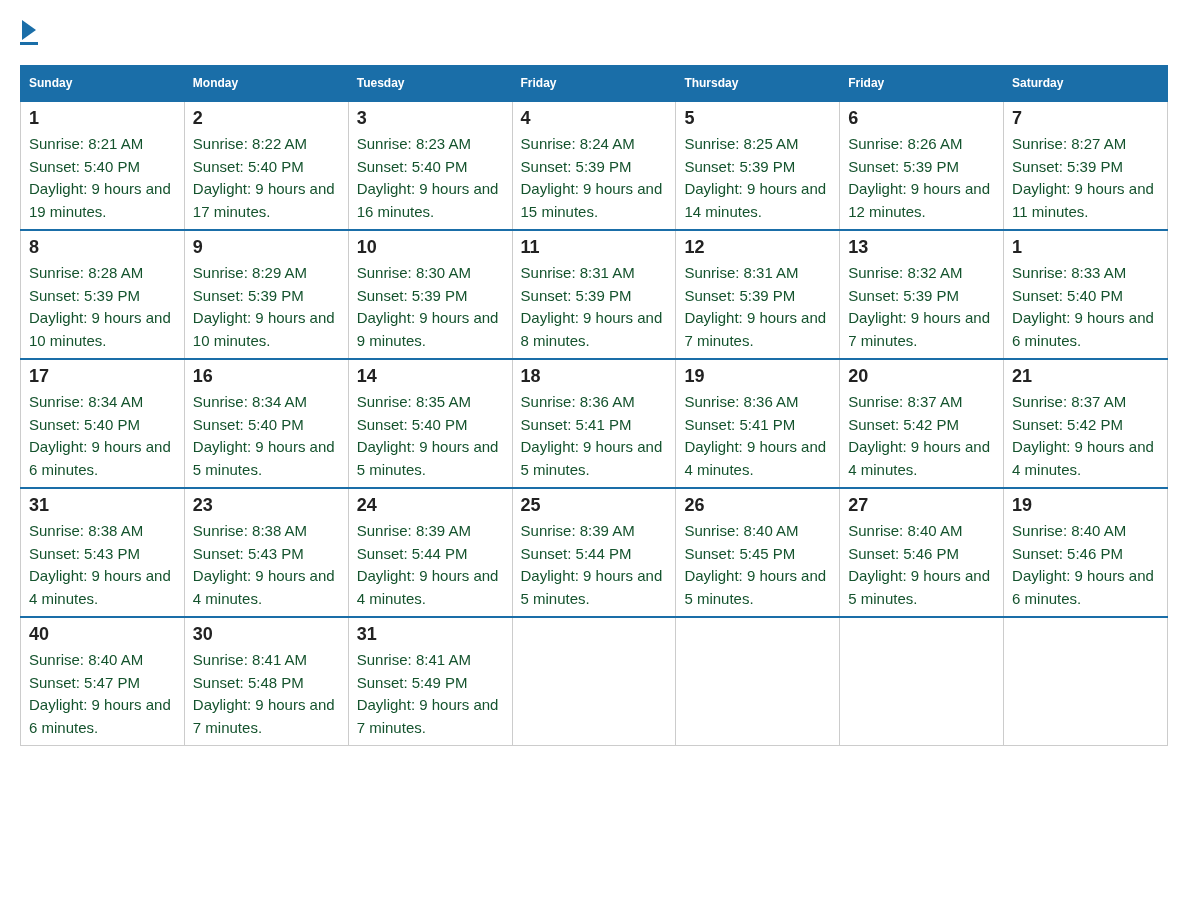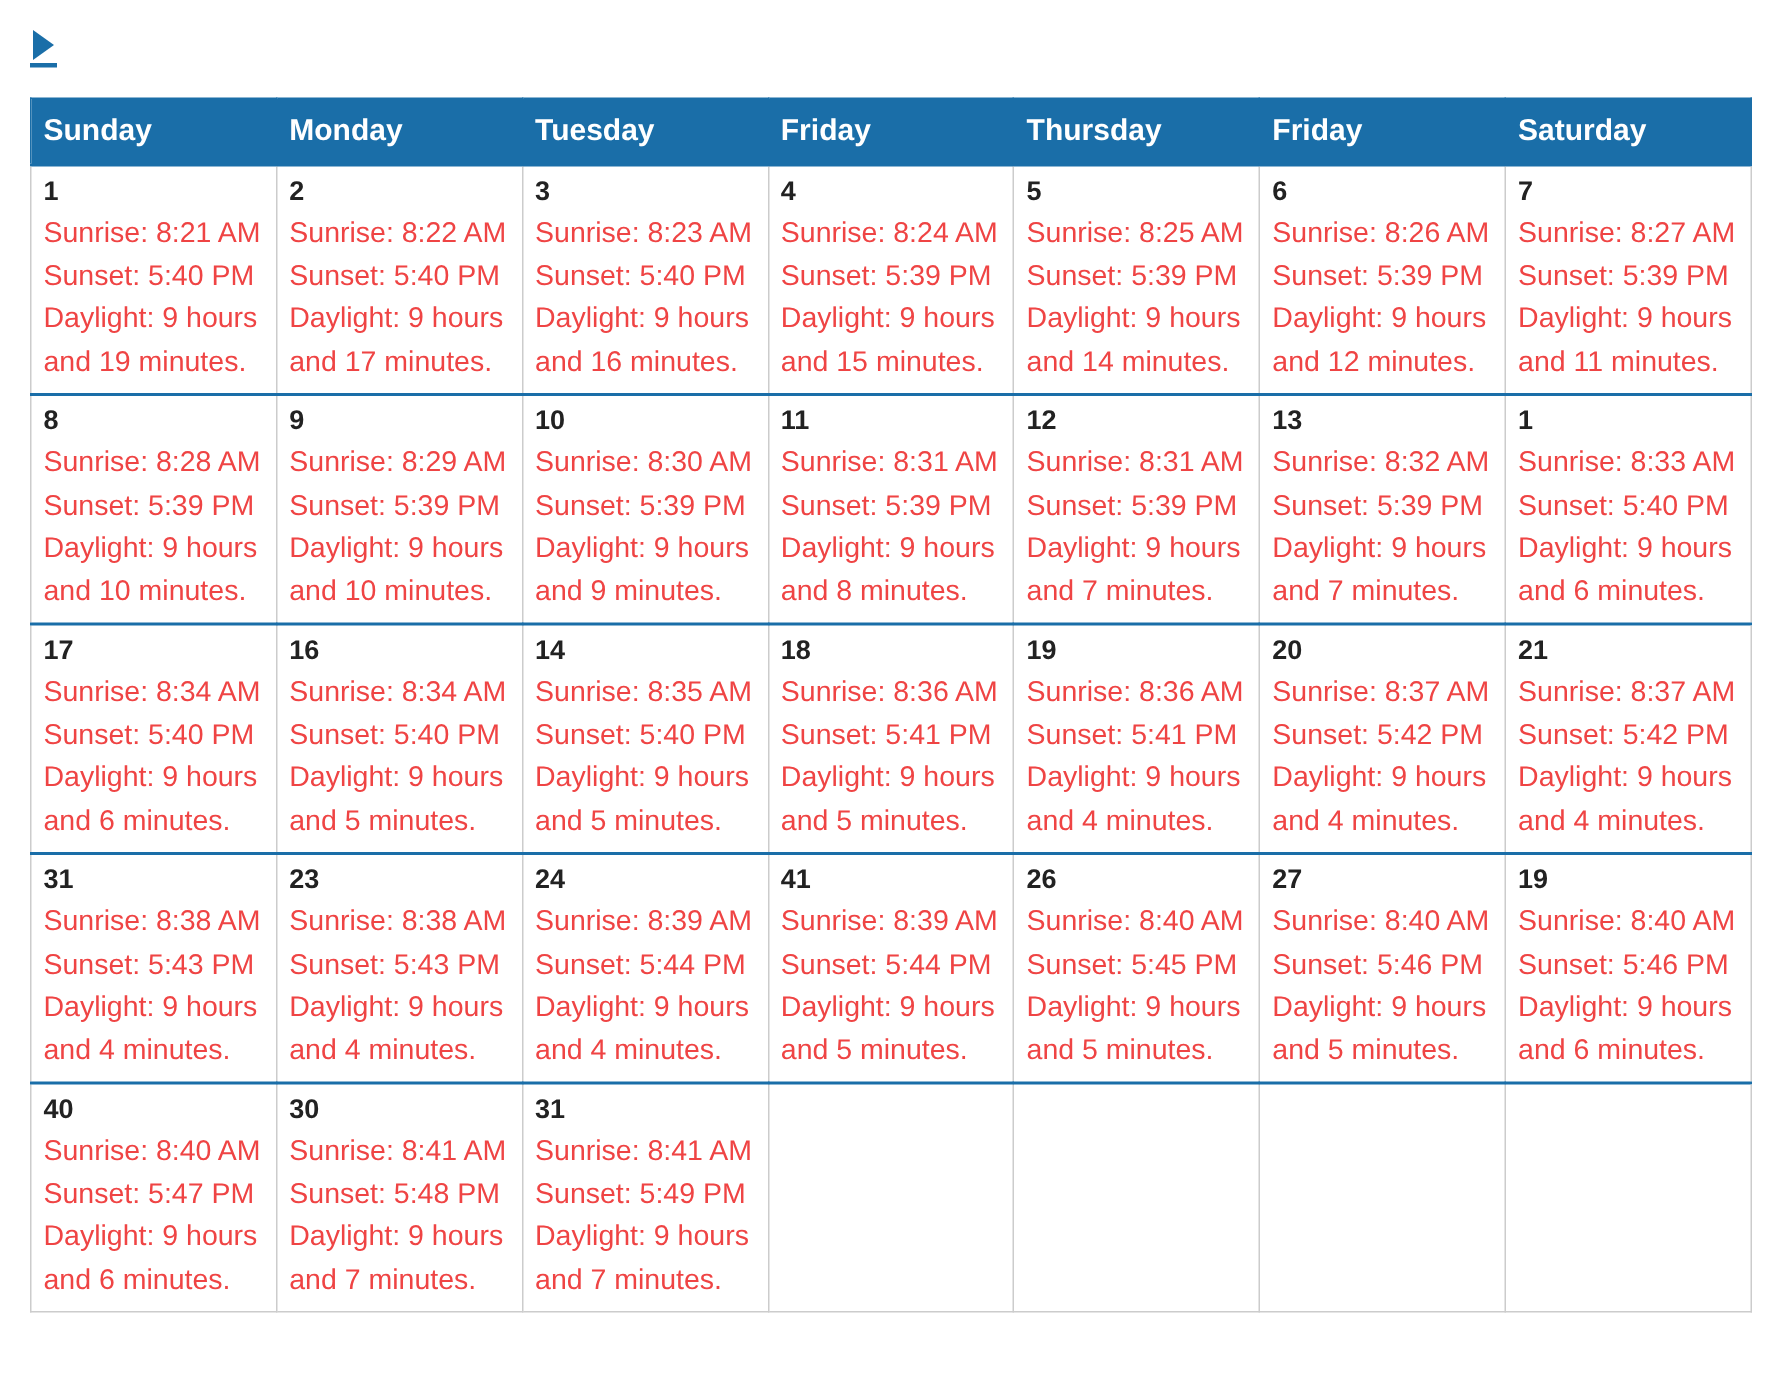--- a/index.html
+++ b/index.html
@@ -64,21 +64,21 @@
       margin-top: 4px;
     }
     table {
       width: 100%;
       border-collapse: collapse;
       table-layout: fixed;
     }
     thead tr th {
       background: #1a6ea8;
       color: #fff;
-      font-size: 20px;
+      font-size: 12px;
       font-weight: bold;
       padding: 10px 8px;
       text-align: left;
       border: 1px solid #1a6ea8;
     }
     tbody tr td {
       vertical-align: top;
       border: 1px solid #ccc;
       padding: 6px 8px;
       font-size: 13px;
@@ -89,22 +89,22 @@
       border-top: 2px solid #1a6ea8;
     }
     .day-num {
       font-size: 18px;
       font-weight: bold;
       color: #222;
       display: block;
       margin-bottom: 4px;
     }
     .day-info {
-      font-size: 19px;
-      color: #ef4444;
+      font-size: 15px;
+      color: #14532d;
       line-height: 1.5;
       margin-top: 25px;
     }
     .empty-cell {
       background: #fff;
     }
   </style>
 </head>
 <body>
 
@@ -184,21 +184,21 @@
         <td><span class="day-num">21</span>
 <span class="day-info">Sunrise: 8:37 AM<br>Sunset: 5:42 PM<br>Daylight: 9 hours and 4 minutes.</span></td>
       </tr>
       <tr>
         <td><span class="day-num">31</span>
 <span class="day-info">Sunrise: 8:38 AM<br>Sunset: 5:43 PM<br>Daylight: 9 hours and 4 minutes.</span></td>
         <td><span class="day-num">23</span>
 <span class="day-info">Sunrise: 8:38 AM<br>Sunset: 5:43 PM<br>Daylight: 9 hours and 4 minutes.</span></td>
         <td><span class="day-num">24</span>
 <span class="day-info">Sunrise: 8:39 AM<br>Sunset: 5:44 PM<br>Daylight: 9 hours and 4 minutes.</span></td>
-        <td><span class="day-num">41</span>
+        <td><span class="day-num">25</span>
 <span class="day-info">Sunrise: 8:39 AM<br>Sunset: 5:44 PM<br>Daylight: 9 hours and 5 minutes.</span></td>
         <td><span class="day-num">26</span>
 <span class="day-info">Sunrise: 8:40 AM<br>Sunset: 5:45 PM<br>Daylight: 9 hours and 5 minutes.</span></td>
         <td><span class="day-num">27</span>
 <span class="day-info">Sunrise: 8:40 AM<br>Sunset: 5:46 PM<br>Daylight: 9 hours and 5 minutes.</span></td>
         <td><span class="day-num">19</span>
 <span class="day-info">Sunrise: 8:40 AM<br>Sunset: 5:46 PM<br>Daylight: 9 hours and 6 minutes.</span></td>
       </tr>
       <tr>
         <td><span class="day-num">40</span>

